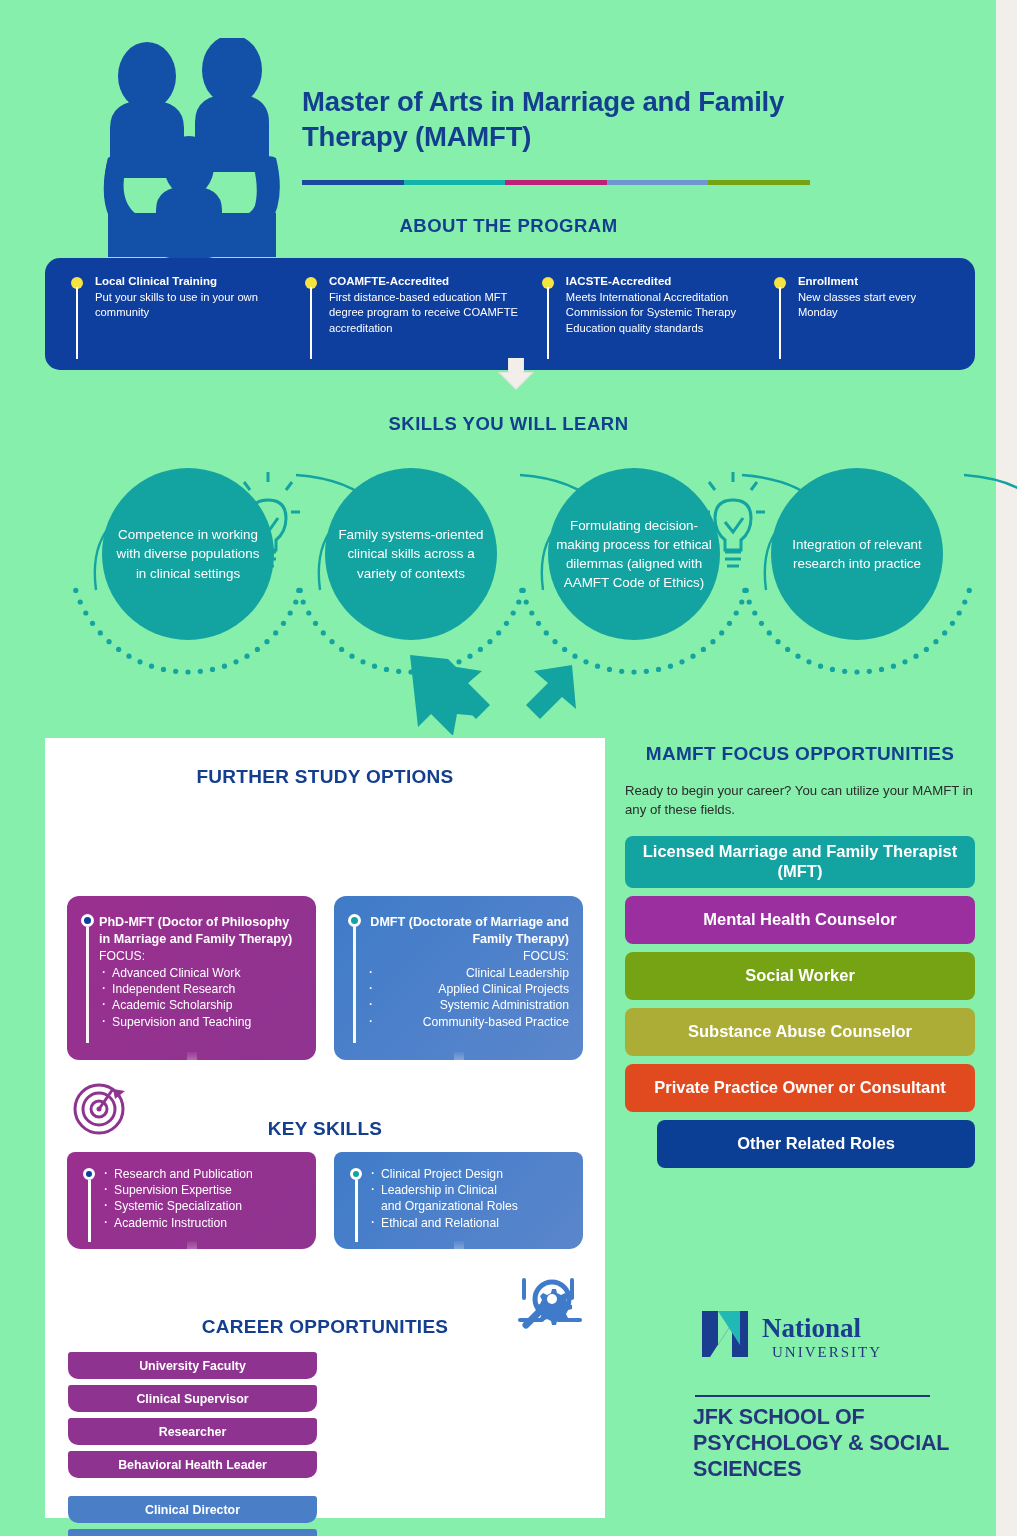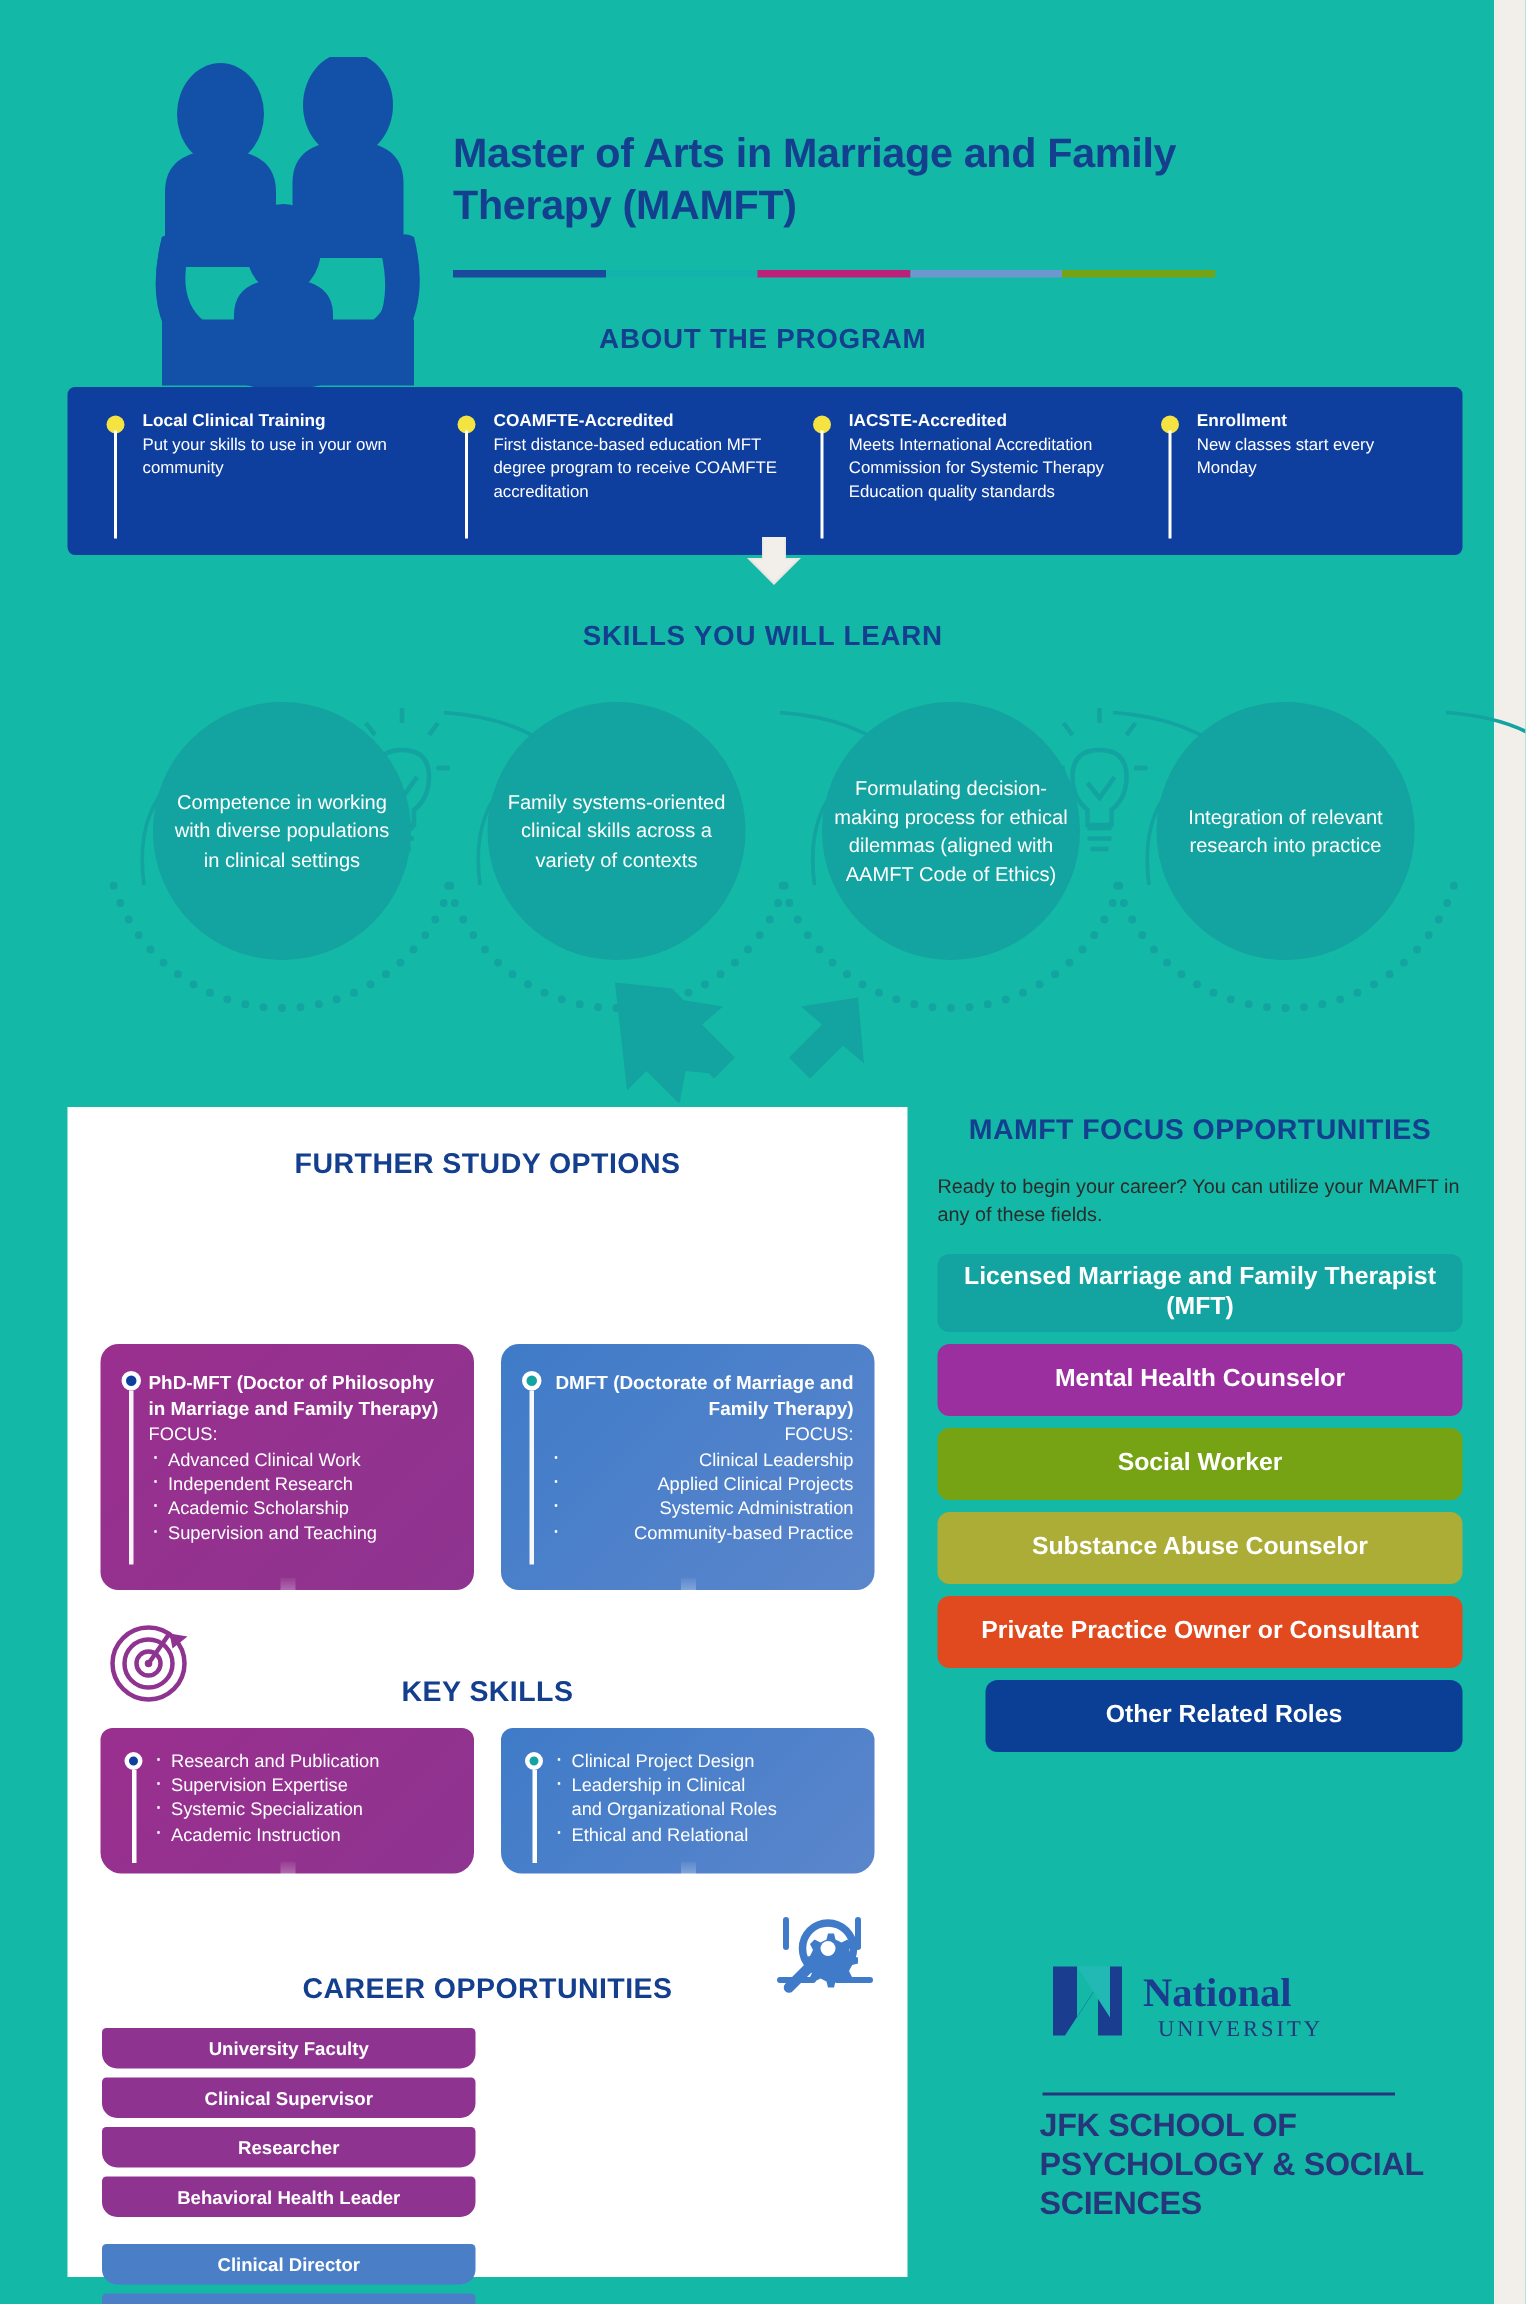--- a/index.html
+++ b/index.html
@@ -2,41 +2,41 @@
 <html><head>
 <meta charset="utf-8">
 <style>
   * { box-sizing: border-box; margin: 0; padding: 0; }
   html, body {
     width: 1017px; height: 1536px;
     background: #f2efeb;
     font-family: "Liberation Sans", sans-serif;
     overflow: hidden;
   }
-  .page { position: relative; width: 996px; height: 1536px; background: #14b8a6; }
+  .page { position: relative; width: 996px; height: 1536px; background: #86efac; }
 
   
   .header { position: absolute; left: 0; top: 0; width: 1017px; height: 256px; }
   .family-logo { position: absolute; left: 92px; top: 38px; width: 200px; height: 222px; }
   .title-block { position: absolute; left: 302px; top: 85px; width: 540px; }
   .title {
     font-size: 27.5px; font-weight: bold; color: #143f8f; line-height: 1.26;
     letter-spacing: -0.2px;
   }
   .accent-bar { position: absolute; left: 302px; top: 180px; width: 508px; height: 5px; display: flex; }
   .accent-bar span { height: 100%; }
   .about-heading {
     position: absolute; left: 0; top: 215px; width: 1017px; text-align: center;
     font-size: 18.5px; font-weight: bold; color: #143f8f; letter-spacing: 0.5px;
   }
 
   
   .blue-band {
     position: absolute; left: 45px; top: 258px; width: 930px; height: 112px;
-    background: #0f3f9e; border-radius: 5px;
+    background: #0f3f9e; border-radius: 15px;
   }
   .band-inner { display: flex; padding: 16px 24px 0 24px; height: 100%; }
   .band-col { position: relative; padding-left: 26px; }
   .band-col:nth-child(1) { width: 242px; }
   .band-col:nth-child(2) { width: 245px; }
   .band-col:nth-child(3) { width: 240px; }
   .band-col:nth-child(4) { width: 185px; }
   .band-dot {
     position: absolute; left: 2px; top: 3px; width: 12px; height: 12px;
     border-radius: 50%; background: #f5e342;

